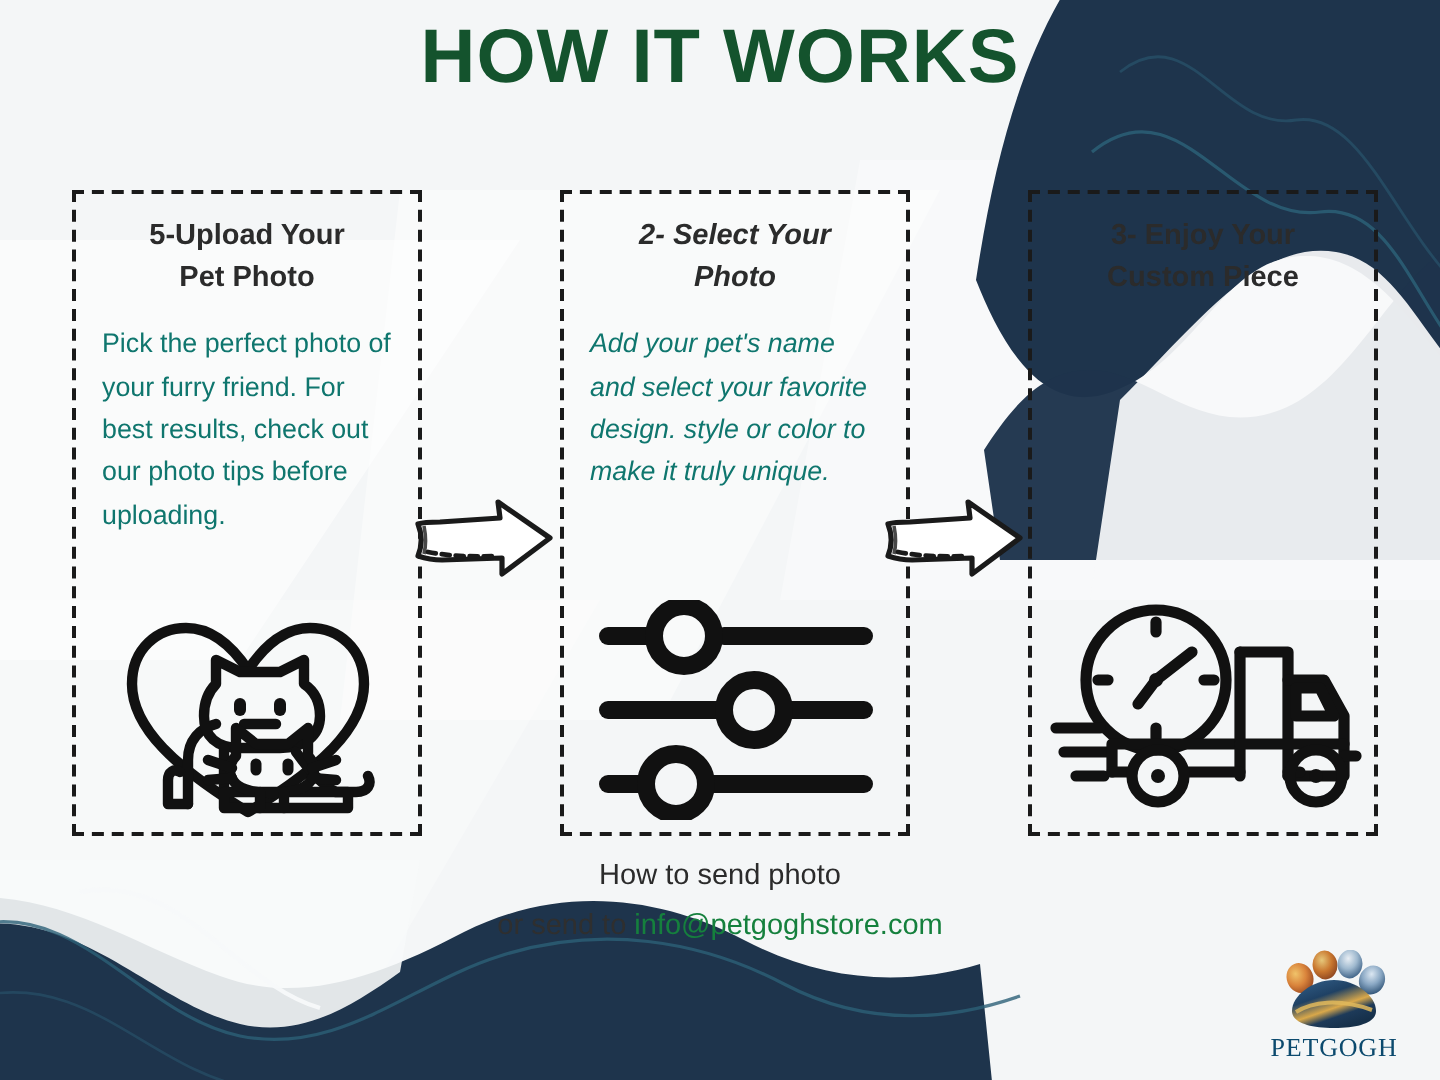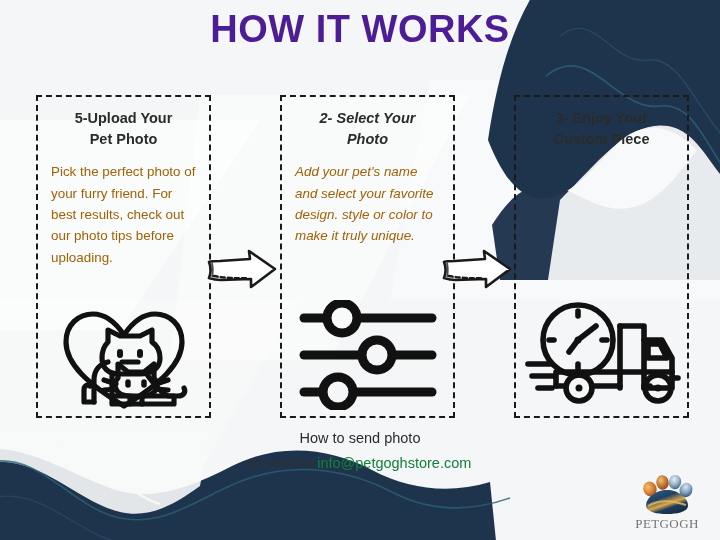--- a/index.html
+++ b/index.html
@@ -17,21 +17,21 @@
   .bg-svg { position: absolute; inset: 0; width: 720px; height: 540px; }
 
   
   .title {
     position: absolute;
     left: 0; right: 0; top: 8px;
     text-align: center;
     font-size: 38px;
     font-weight: bold;
     letter-spacing: 0.5px;
-    color: #4c1d95;
+    color: #14532d;
     z-index: 5;
   }
 
   
   .card {
     position: absolute;
     top: 95px;
     height: 323px;
     border: 2px dashed #1a1a1a;
     background: transparent;
@@ -45,21 +45,21 @@
   .card-title {
     text-align: center;
     font-size: 14.5px;
     font-weight: bold;
     color: #2b2b2b;
     line-height: 1.42;
     margin-bottom: 11px;
   }
   .card-body {
     font-size: 13.4px;
-    color: #a16207;
+    color: #0f766e;
     line-height: 1.6;
     text-align: left;
     margin-top: 12px;
   }
   #card-3 .card-body { font-size: 13.1px; }
 
   .card-icon {
     position: absolute;
     left: 0; right: 0;
     bottom: 4px;
@@ -109,21 +109,21 @@
     bottom: 8px;
     width: 78px;
     text-align: center;
     z-index: 7;
   }
   .logo-paw { display: block; margin: 0 auto; }
   .logo-text {
     font-family: "Liberation Serif", serif;
     font-size: 13px;
     letter-spacing: 0.4px;
-    color: #737373;
+    color: #0c4a6e;
     margin-top: 1px;
   }
 </style>
 </head>
 <body>
 
 <div class="page">
 
   <svg class="bg-svg" viewBox="0 0 720 540" aria-hidden="true">
     <defs>

